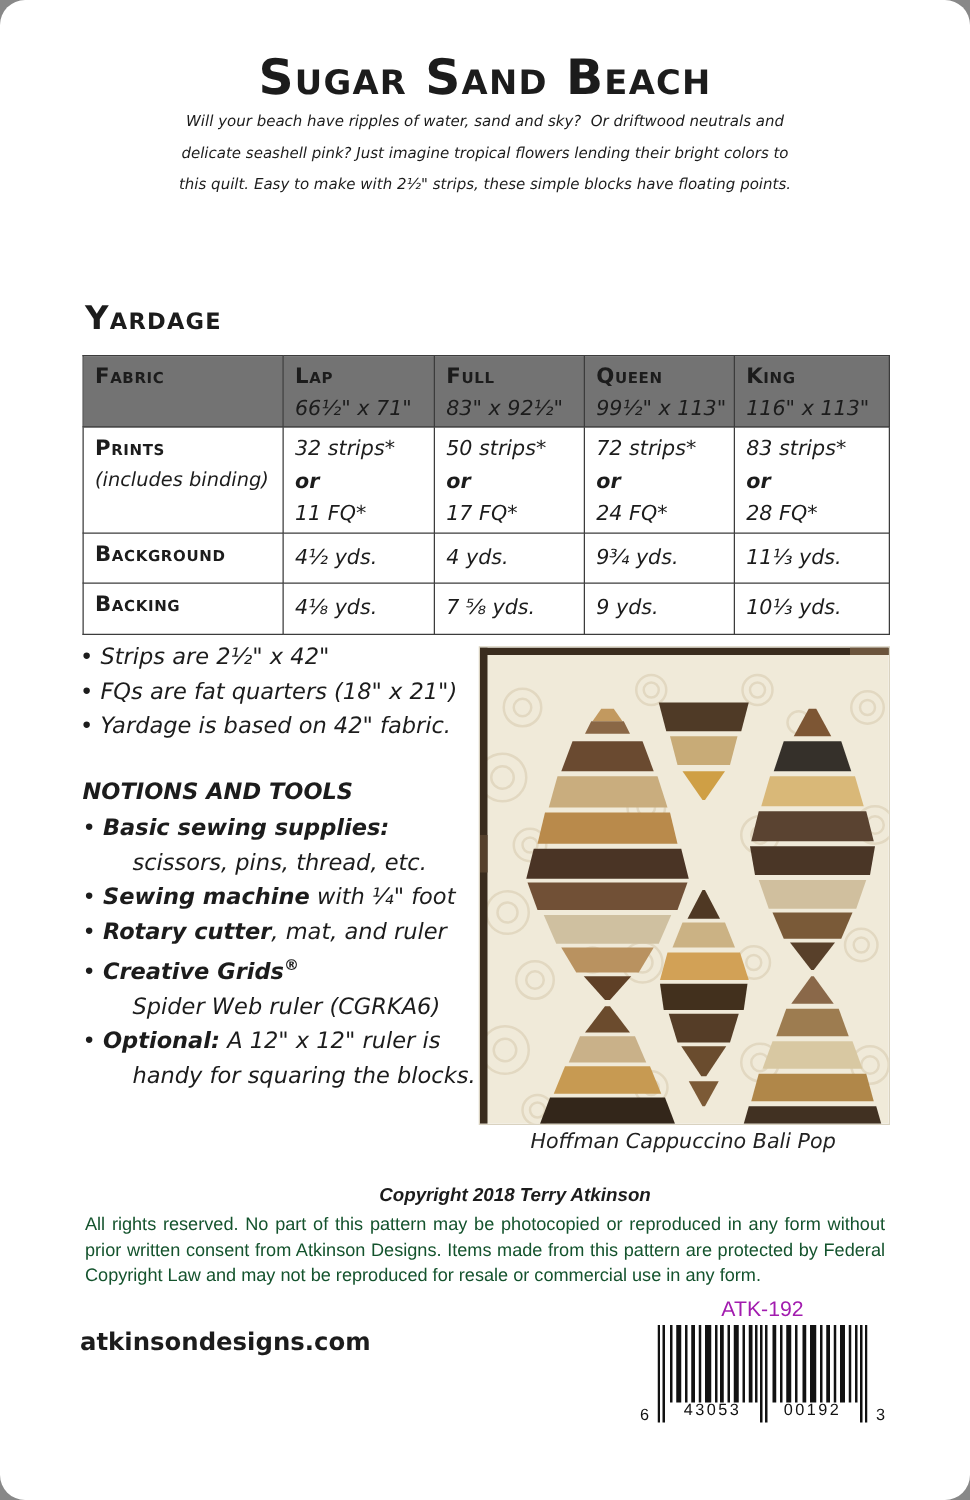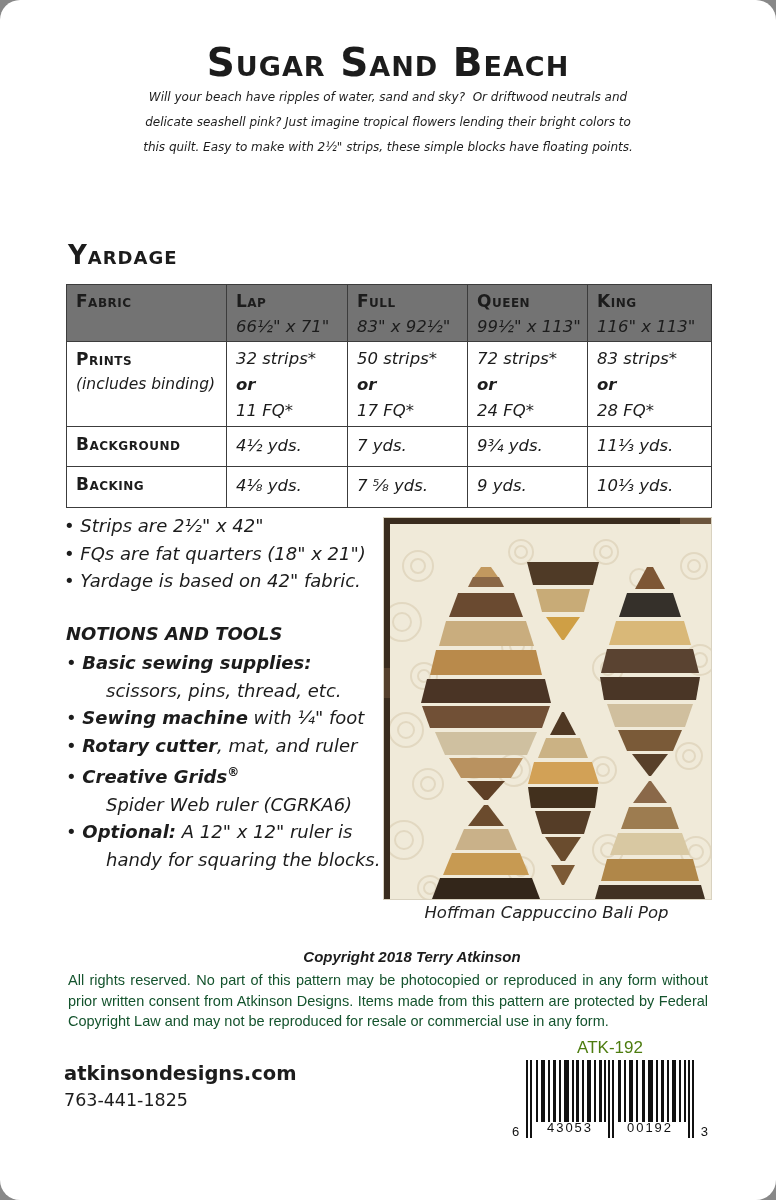--- a/index.html
+++ b/index.html
@@ -67,21 +67,21 @@
   .copyright-title{
     font-family:"Liberation Sans",sans-serif;font-size:15px;font-weight:700;font-style:italic;padding-left:48px;
   }
   .copyright-body{
     width:640px;margin:5px auto 0;text-align:justify;
     font-family:"Liberation Sans",sans-serif;font-size:14.5px;line-height:1.42;color:#14532d;
   }
   
   .barcode-block{position:absolute;left:520px;top:1038px;width:180px;}
   .sku{
-    text-align:center;font-family:"Liberation Sans",sans-serif;font-size:17px;color:#4d7c0f;
+    text-align:center;font-family:"Liberation Sans",sans-serif;font-size:17px;color:#a21caf;
     line-height:20px;
   }
   .barcode{position:relative;width:168px;height:82px;margin:2px auto 0;}
   .barcode-digit{
     position:absolute;top:60px;font-family:"Liberation Sans",sans-serif;font-size:13px;color:#111;
   }
   .d-left{left:-14px;top:64px;}
   .d-g1{left:8px;width:72px;text-align:center;letter-spacing:2px;}
   .d-g2{left:88px;width:72px;text-align:center;letter-spacing:2px;}
   .d-right{right:-14px;top:64px;}
@@ -160,21 +160,21 @@
         <div class="cell-line">83 strips*</div>
         <div class="cell-line cell-or">or</div>
         <div class="cell-line">28 FQ*</div>
       </td>
     </tr>
     <tr class="bg-row">
       <td>
             <div class="row-label">Background</div>
           </td>
       <td class="single-cell">4½ yds.</td>
-      <td class="single-cell">7 yds.</td>
+      <td class="single-cell">4 yds.</td>
       <td class="single-cell">9¾ yds.</td>
       <td class="single-cell">11⅓ yds.</td>
     </tr>
     <tr class="back-row">
       <td>
             <div class="row-label">Backing</div>
           </td>
       <td class="single-cell">4⅛ yds.</td>
       <td class="single-cell">7 ⅝ yds.</td>
       <td class="single-cell">9 yds.</td>
@@ -362,16 +362,15 @@
       </svg>
       <span class="barcode-digit d-left">6</span>
       <span class="barcode-digit d-g1">43053</span>
       <span class="barcode-digit d-g2">00192</span>
       <span class="barcode-digit d-right">3</span>
     </div>
   </div>
 
   <div class="footer-left">
     <div class="website">atkinsondesigns.com</div>
-    <div class="phone">763-441-1825</div>
   </div>
 
 </div>
 
 </body></html>

